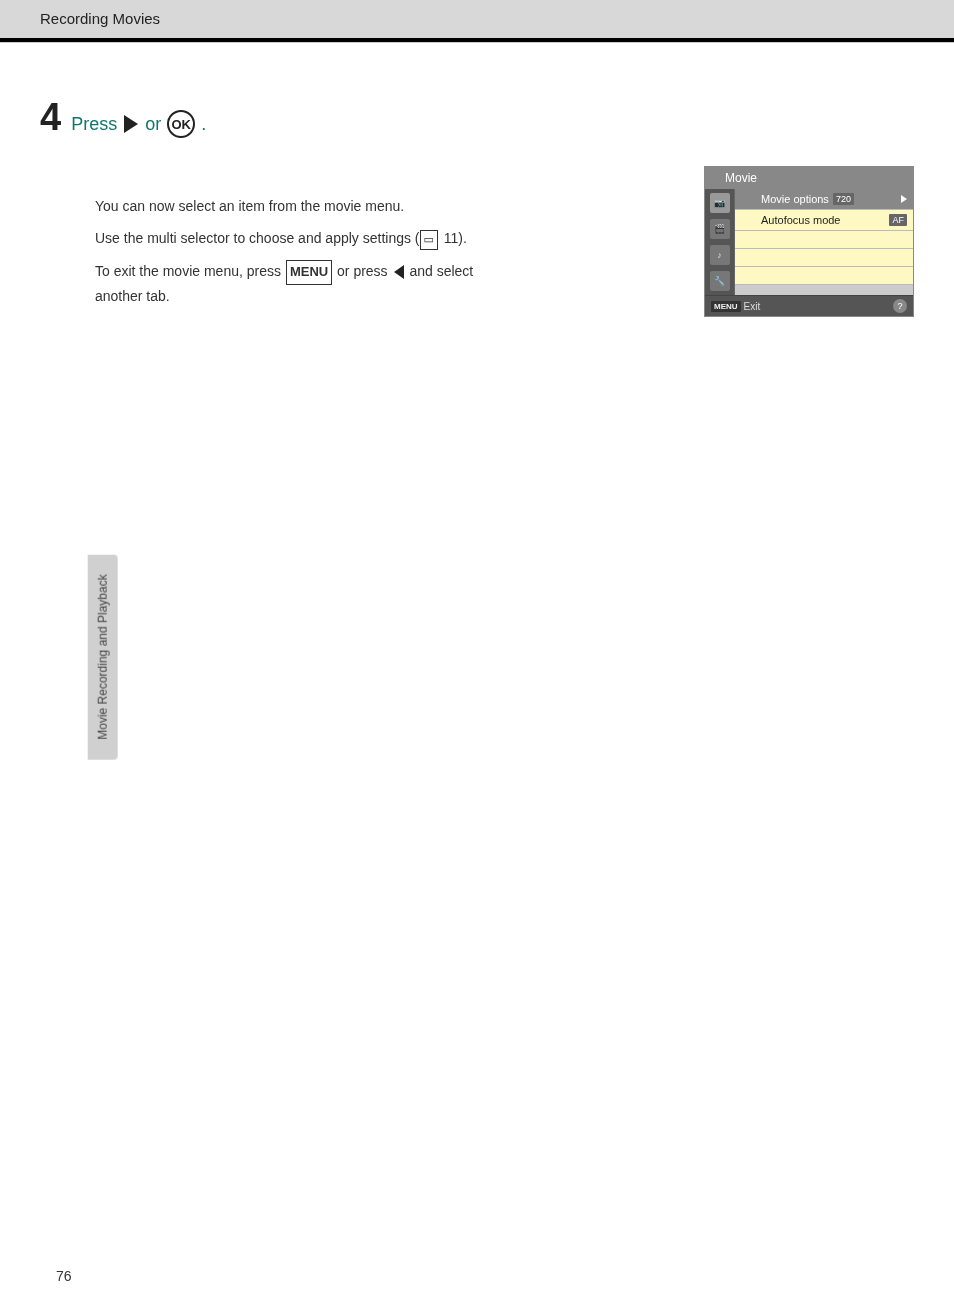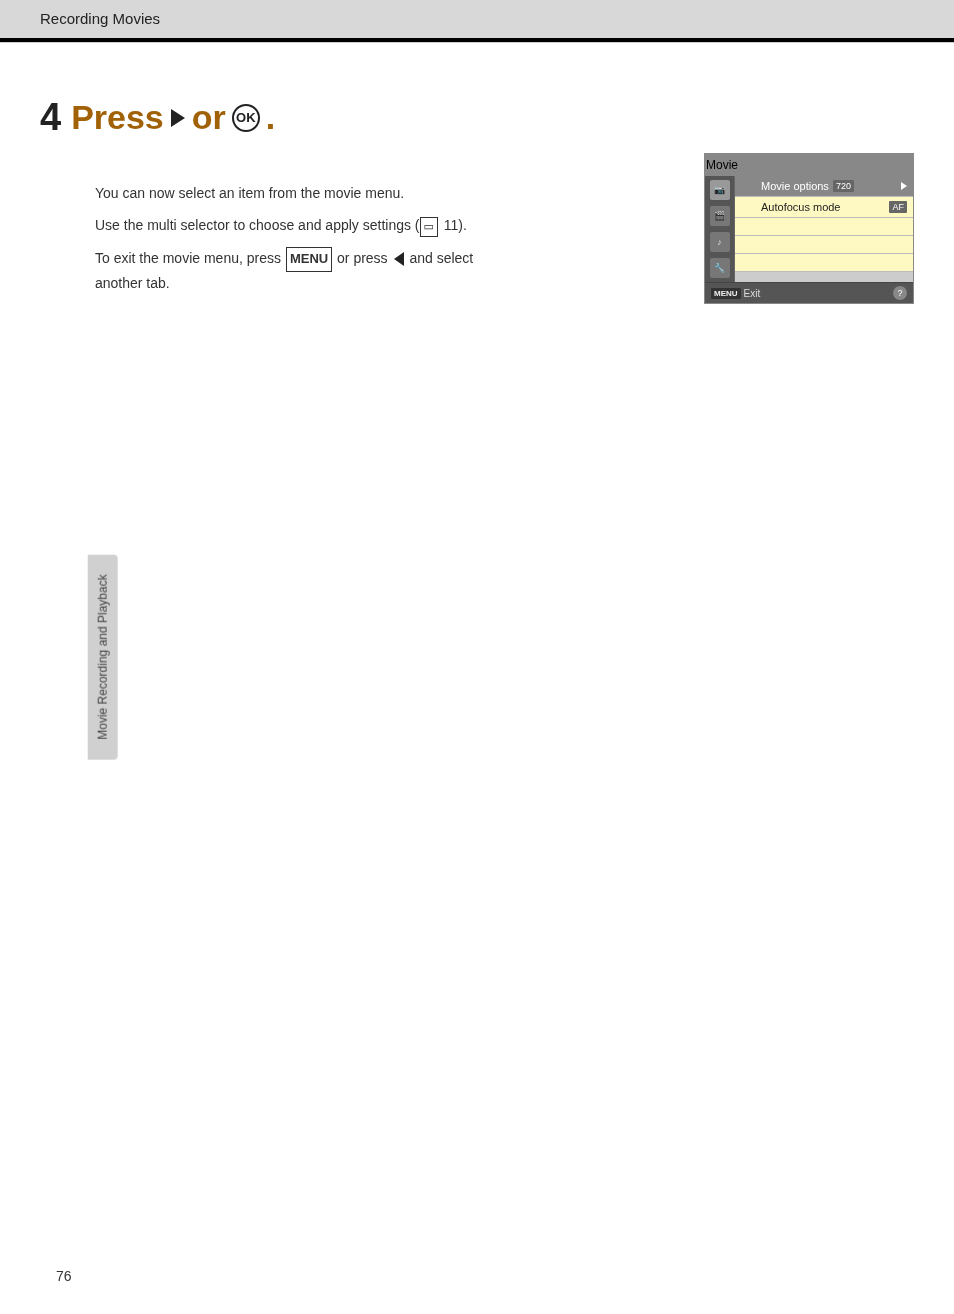--- a/index.html
+++ b/index.html
@@ -50,23 +50,23 @@
     }
 
     .step-heading {
       display: flex;
       align-items: center;
       flex-wrap: wrap;
       gap: 4px;
     }
 
     .step-heading-text {
-      font-size: 34px;
-      font-weight: bold;
-      color: #a16207;
+      font-size: 18px;
+      font-weight: normal;
+      color: #0f766e;
     }
 
     .icon-arrow-right {
       display: inline-block;
       width: 0;
       height: 0;
       border-top: 9px solid transparent;
       border-bottom: 9px solid transparent;
       border-left: 14px solid #222;
       margin: 0 3px;
@@ -77,21 +77,21 @@
       display: inline-flex;
       align-items: center;
       justify-content: center;
       width: 28px;
       height: 28px;
       border-radius: 50%;
       border: 2px solid #222;
       font-size: 13px;
       font-weight: bold;
       color: #222;
-      margin: 0 2px;
+      margin: 12px 2px;
       vertical-align: middle;
       font-family: Arial, sans-serif;
     }
 
     
     .content-with-screenshot {
       display: flex;
       align-items: flex-end;
       margin-left: 55px;
       gap: 30px;
@@ -144,22 +144,22 @@
     .screenshot-container {
       width: 210px;
       flex-shrink: 0;
       border: 1px solid #888;
       background: #555;
       font-size: 12px;
     }
 
     .screenshot-header {
       background: #888;
-      color: #000000;
-      padding: 4px 1px;
+      color: #ffffff;
+      padding: 4px 20px;
       font-size: 12px;
       font-weight: normal;
     }
 
     .screenshot-body {
       display: flex;
       background: #555;
     }
 
     .screenshot-sidebar {

